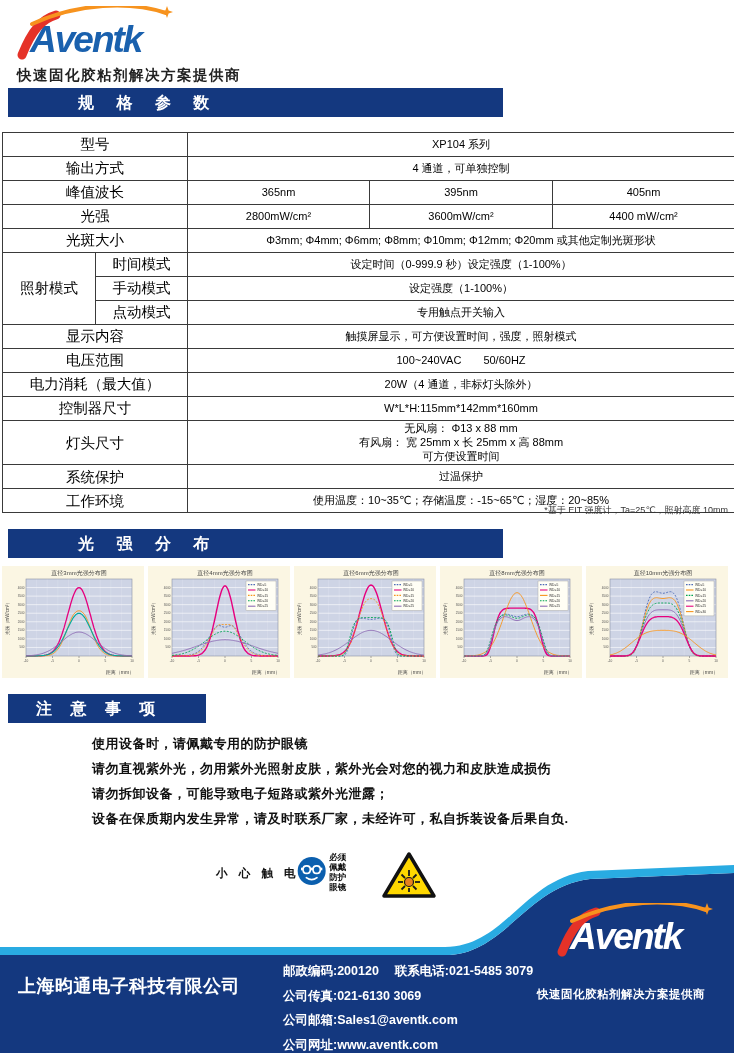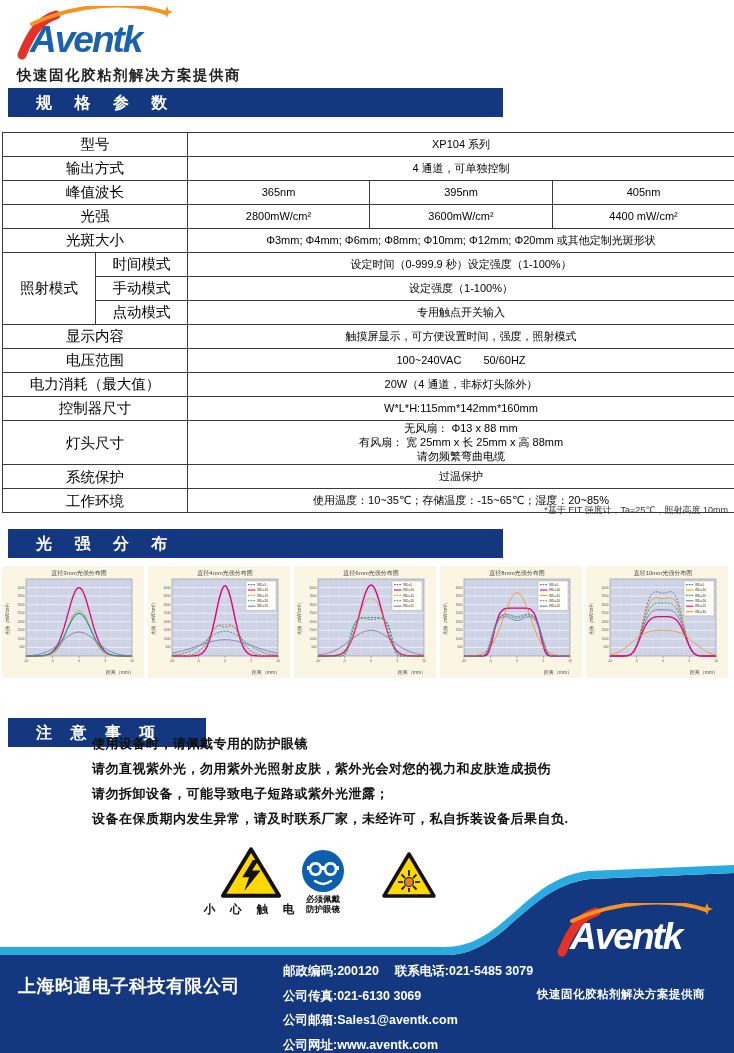--- a/index.html
+++ b/index.html
@@ -7,37 +7,37 @@
         font-family:"Liberation Sans","DejaVu Sans",sans-serif;color:#000;}
   
   .logo{position:absolute;left:16px;top:6px;width:162px;height:56px;}
   .logo text{font-family:"Liberation Sans","DejaVu Sans",sans-serif;font-weight:bold;font-style:italic;font-size:37px;letter-spacing:-2px;}
   .logo--header text{fill:#1a61ae;}
   .logo--footer text{fill:#ffffff;}
   .tagline{position:absolute;left:17px;top:66px;font-size:14.5px;font-weight:bold;color:#222;letter-spacing:1.5px;}
   
   .banner{position:absolute;left:8px;height:29px;background:#14387f;color:#fff;
           font-size:16px;font-weight:bold;letter-spacing:9px;line-height:29px;
-          padding-left:28px;box-sizing:border-box;}
+          padding-left:70px;box-sizing:border-box;}
   #banner-specs{top:88px;width:495px;}
   #banner-dist{top:529px;width:495px;}
-  #banner-notes{top:694px;width:198px;padding-left:28px;letter-spacing:7px;margin-top:24px;}
+  #banner-notes{top:694px;width:198px;padding-left:28px;letter-spacing:7px;}
   
   .spec-table{position:absolute;left:2px;top:132px;width:730px;border-collapse:collapse;table-layout:fixed;}
   .spec-table td{border:1px solid #3a3a3a;text-align:center;font-size:11px;color:#000;
                  padding:1px 3px;height:21px;line-height:1.25;overflow:hidden;}
   .spec-table td.lbl{font-size:14.5px;margin-left:48px;}
   .footnote{position:absolute;top:504px;right:6px;font-size:9px;color:#333;}
   
   .charts{position:absolute;left:2px;top:566px;width:730px;display:flex;gap:4px;}
   .chart-panel{width:142px;height:112px;}
   
   .notes{position:absolute;left:92px;top:731px;font-size:13px;color:#101010;line-height:25px;font-weight:700;letter-spacing:0.5px;}
   
-  .warn{position:absolute;display:flex;flex-direction:column;align-items:center;font-family:Liberation Mono, monospace;}
+  .warn{position:absolute;display:flex;flex-direction:row;align-items:center;}
   #warn-electric{left:216px;top:845px;width:70px;}
   #warn-goggles{left:297px;top:849px;width:52px;}
   #warn-uv{left:381px;top:850px;width:56px;}
   .warn-label{font-size:11.5px;font-weight:bold;letter-spacing:4px;color:#111;margin-top:2px;white-space:nowrap;}
   .warn-label-sm{font-size:8.5px;font-weight:bold;color:#111;line-height:10px;text-align:center;margin-top:2px;}
   
   .footer-svg{position:absolute;left:0;top:855px;width:734px;height:198px;}
   .f-white{color:#fff;position:absolute;font-weight:bold;}
   .footer-company{left:18px;top:974px;font-size:18px;letter-spacing:0.5px;}
   .footer-address{left:18px;top:1004px;font-size:13px;letter-spacing:0.5px;}
@@ -120,21 +120,21 @@
         </tr>
         <tr>
           <td class="lbl" colspan="2">控制器尺寸</td>
           <td colspan="3">W*L*H:115mm*142mm*160mm</td>
         </tr>
         <tr>
           <td class="lbl" colspan="2">灯头尺寸</td>
           <td colspan="3">
             <div>无风扇： Φ13 x 88 mm</div>
             <div>有风扇： 宽 25mm x 长 25mm x 高 88mm</div>
-            <div>请勿频繁弯曲电缆</div>
+            <div>可方便设置时间</div>
           </td>
         </tr>
         <tr>
           <td class="lbl" colspan="2">系统保护</td>
           <td colspan="3">过温保护</td>
         </tr>
         <tr>
           <td class="lbl" colspan="2">工作环境</td>
           <td colspan="3">使用温度：10~35℃；存储温度：-15~65℃；湿度：20~85%</td>
         </tr>

